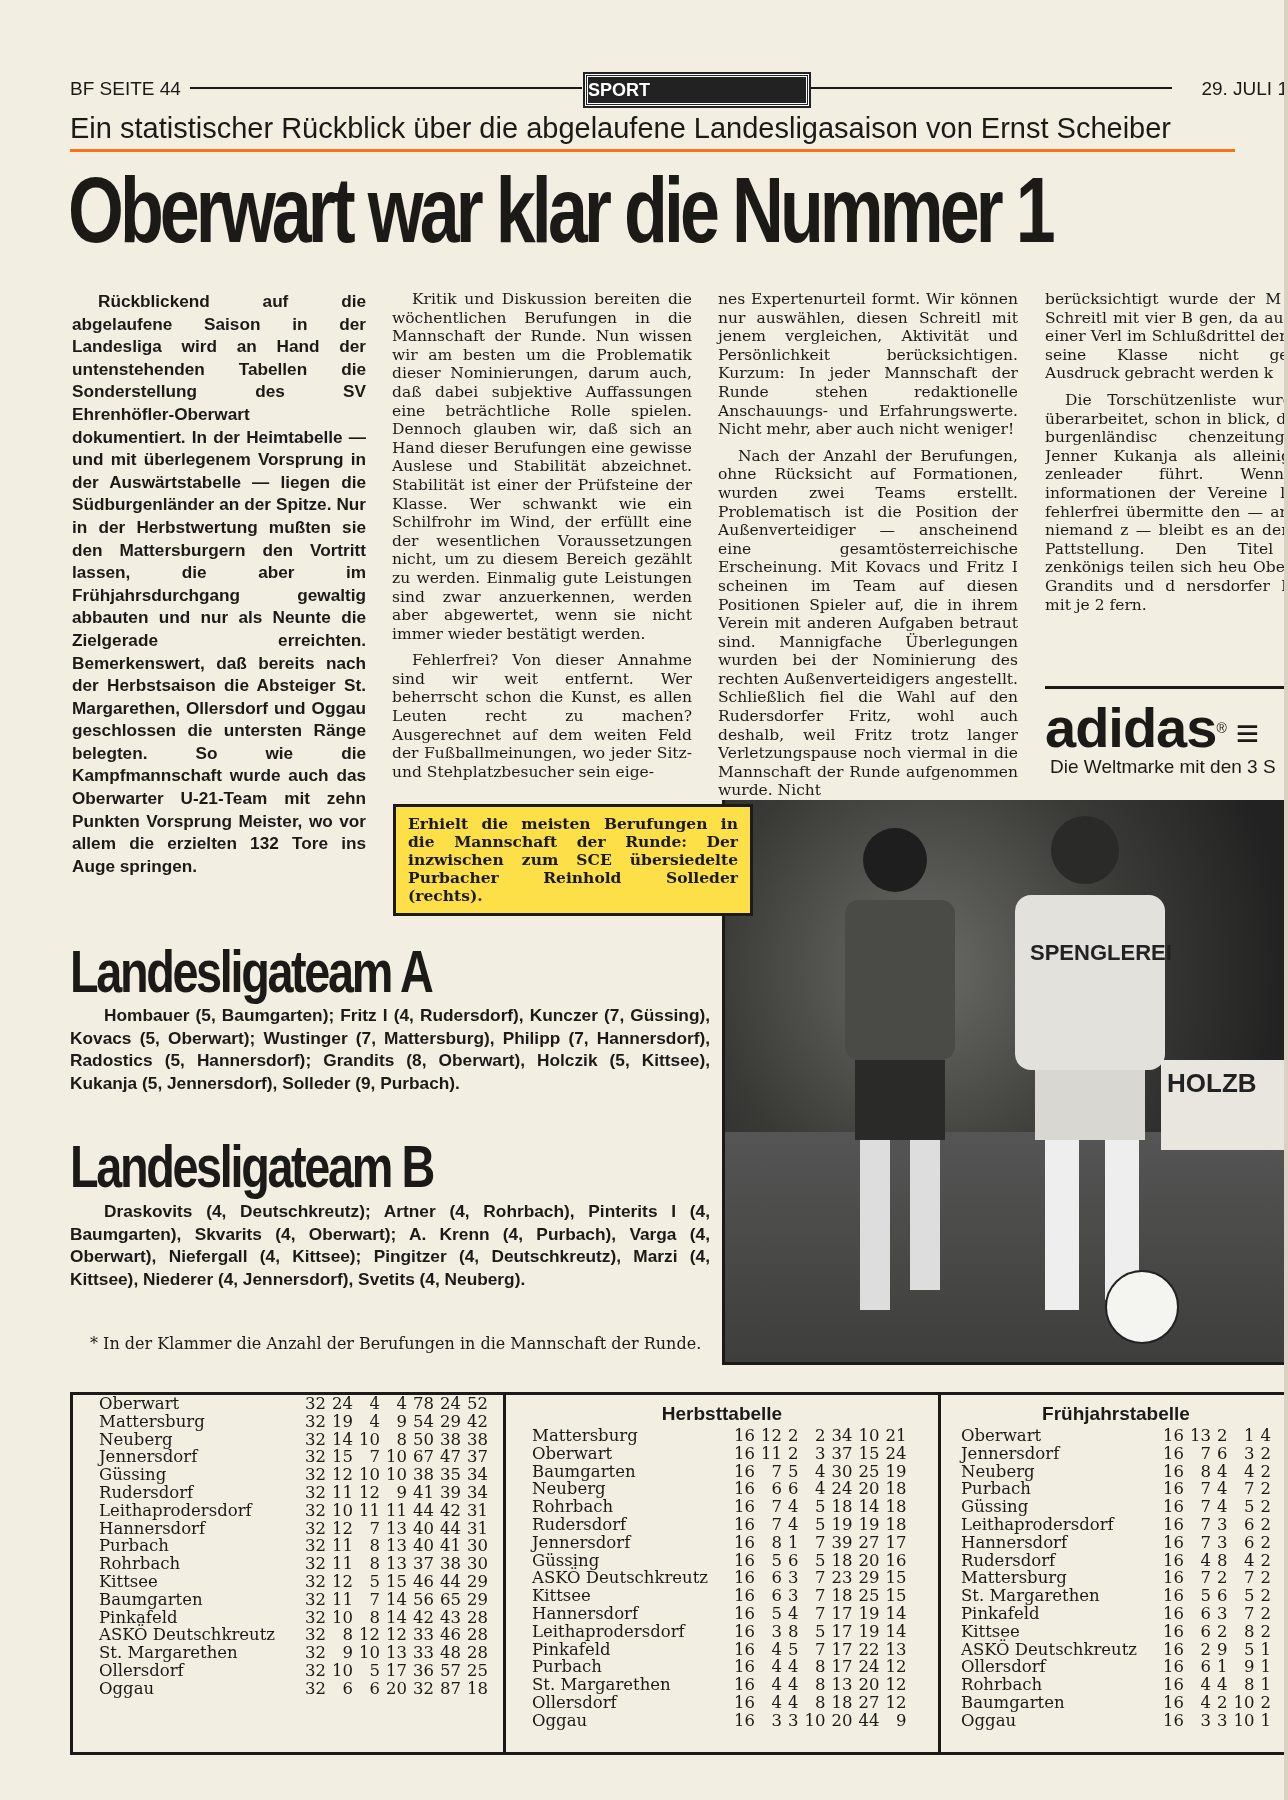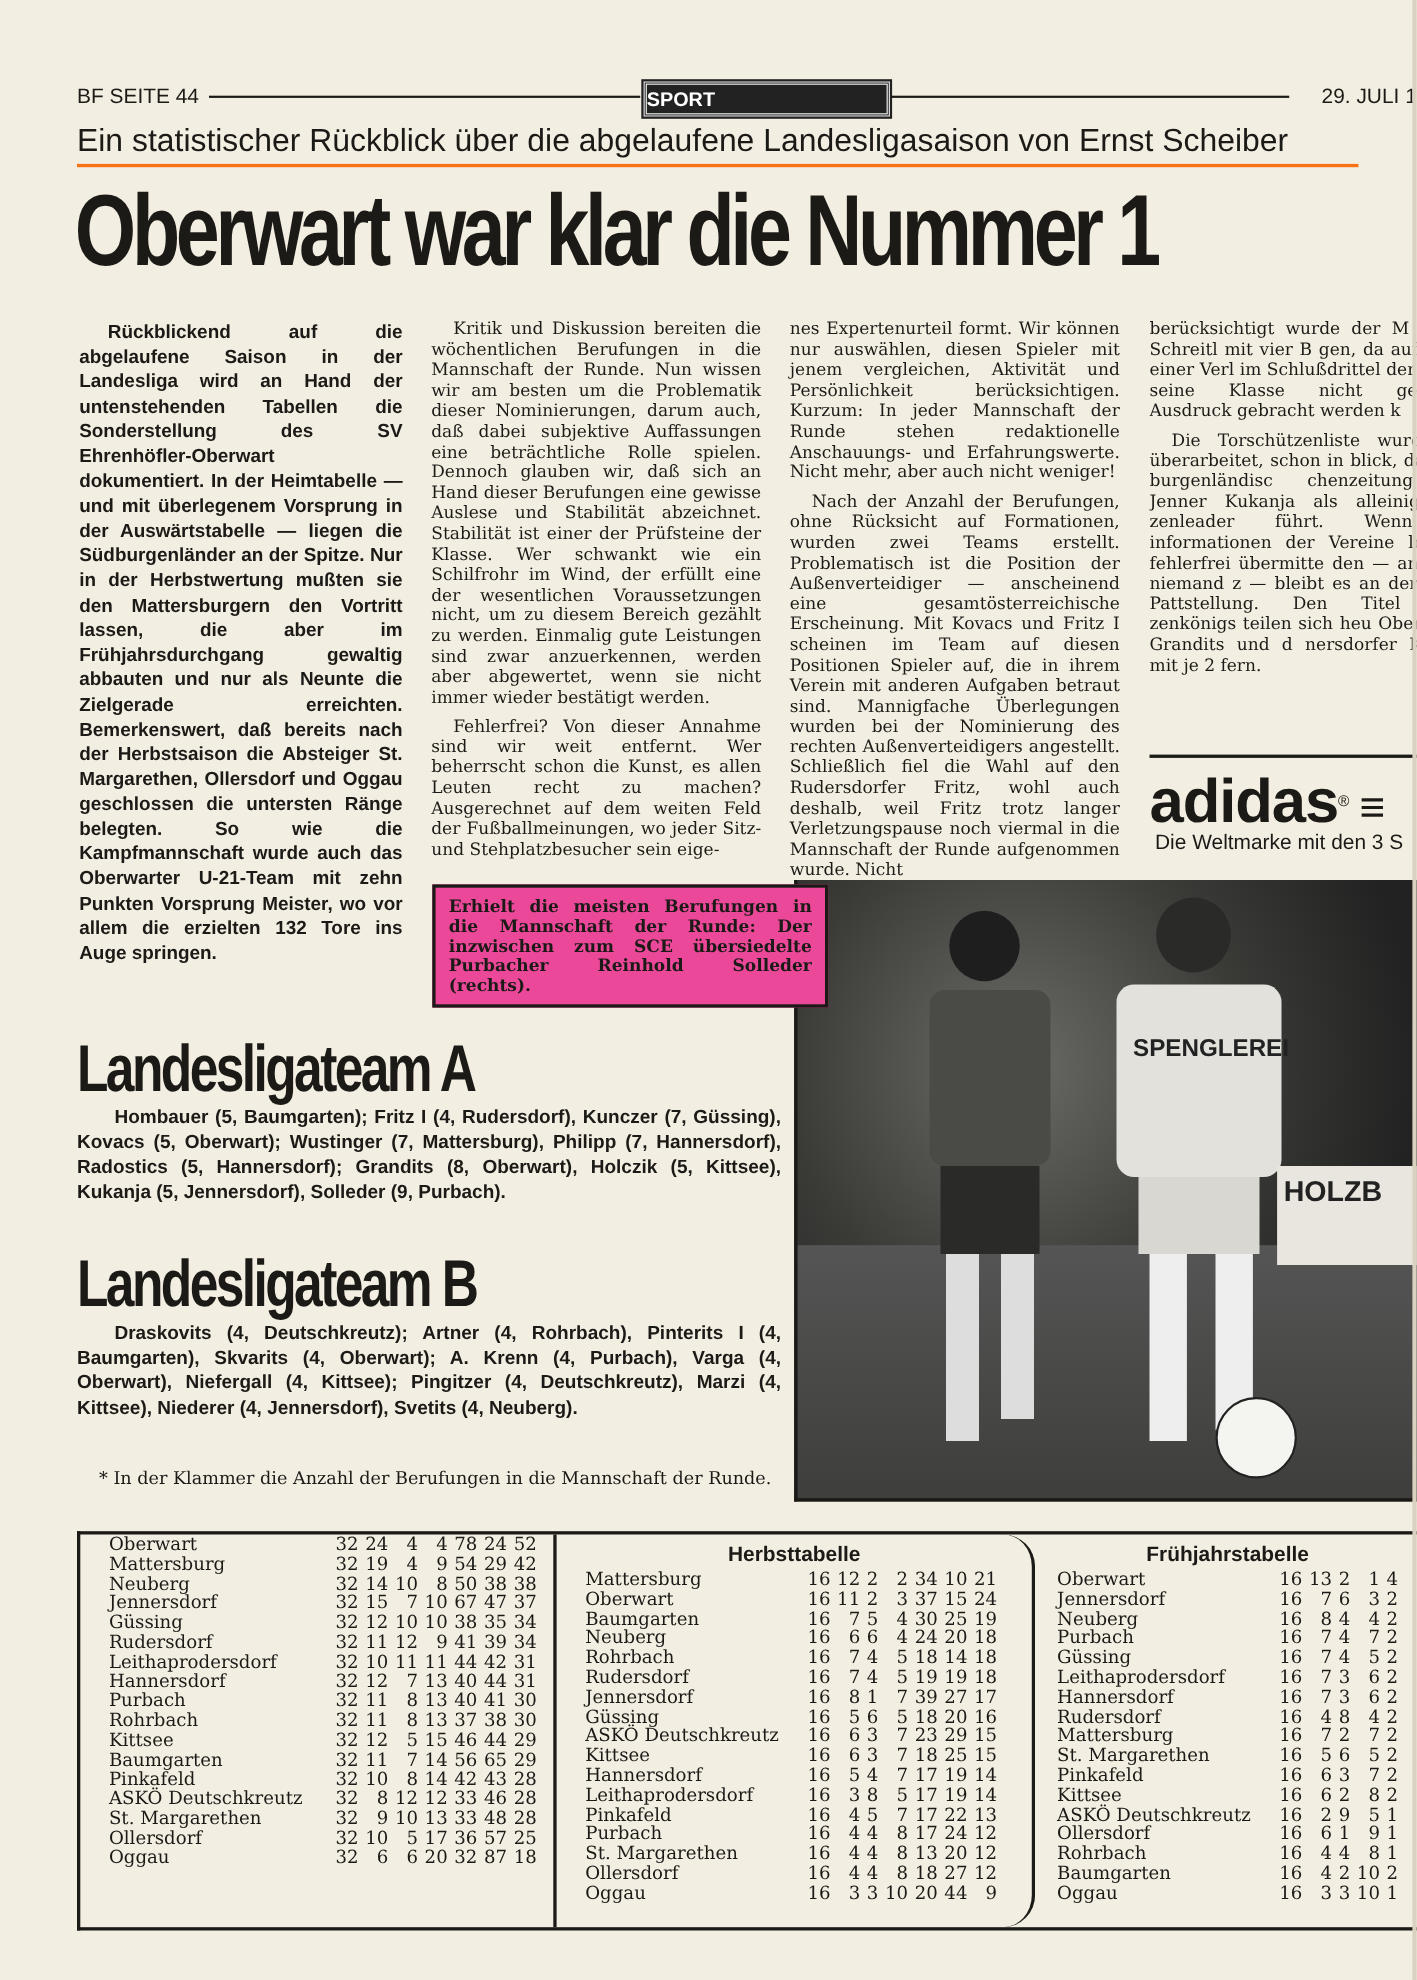--- a/index.html
+++ b/index.html
@@ -17,21 +17,21 @@
   .lead{left:72px;top:290px;width:294px;font-family:"Liberation Sans",sans-serif;font-weight:bold;font-size:17.2px;line-height:22.6px;text-align:justify;}
   .lead p{margin:0;text-indent:26px;}
   .c2{left:392px;top:290px;width:300px;}
   .c3{left:718px;top:290px;width:300px;}
   .c4{left:1045px;top:290px;width:243px;overflow:hidden;white-space:nowrap;text-align:left;}
   .c4 p{white-space:normal;width:300px;text-align:justify;}
   .adrule{left:1045px;top:686px;width:243px;height:3px;background:#1c1a17;}
   .adidas{left:1045px;top:700px;font-family:"Liberation Sans",sans-serif;font-weight:bold;font-size:56px;letter-spacing:-1px;line-height:56px;}
   .adidas sup{font-size:14px;font-weight:normal;vertical-align:top;}
   .adsub{left:1050px;top:756px;font-family:"Liberation Sans",sans-serif;font-size:19px;white-space:nowrap;}
-  .caption{left:393px;top:804px;width:330px;border:3px solid #1c1a17;padding:8px 12px;font-weight:bold;font-size:15.5px;line-height:18px;text-align:justify;background:#ec4899;}
+  .caption{left:393px;top:804px;width:330px;border:3px solid #1c1a17;padding:8px 12px;font-weight:bold;font-size:15.5px;line-height:18px;text-align:justify;background:#fde047;}
   .photo{left:722px;top:800px;width:566px;height:562px;background:
      radial-gradient(ellipse at 35% 30%,#6b6b66 0,#3a3a37 40%,#222 70%),#333;border-left:3px solid #1c1a17;border-bottom:3px solid #1c1a17;overflow:hidden;}
   .photo .grass{position:absolute;left:0;bottom:0;width:100%;height:230px;background:linear-gradient(#555 0,#3e3e3c 100%);}
   .photo .p1{position:absolute;left:70px;top:20px;width:190px;height:520px;}
   .photo .p2{position:absolute;left:240px;top:10px;width:240px;height:530px;}
   .photo .board{position:absolute;right:0;top:260px;width:130px;height:90px;background:#e8e6df;}
   .photo .board span{display:block;font-family:"Liberation Sans",sans-serif;font-weight:bold;font-size:26px;color:#222;padding:8px 6px;}
   .photo .ball{position:absolute;left:380px;top:470px;width:70px;height:70px;border-radius:50%;background:#f4f4f0;border:2px solid #222;}
   .teamhead{font-family:"Liberation Sans",sans-serif;font-weight:bold;font-size:60px;letter-spacing:-3px;transform:scaleX(0.78);transform-origin:left top;white-space:nowrap;line-height:64px;}
   .tA{left:70px;top:940px;}
@@ -41,21 +41,21 @@
   .ttA{left:70px;top:1004px;}
   .ttB{left:70px;top:1200px;}
   .footnote{left:70px;top:1334px;width:640px;font-size:16px;line-height:19px;}
   .tables{left:70px;top:1392px;width:1218px;height:357px;border:3px solid #1c1a17;border-right:none;}
   .tbl{position:absolute;top:0;height:357px;}
   .tbl h3{margin:8px 0 2px 0;text-align:center;font-family:"Liberation Sans",sans-serif;font-size:19px;font-weight:bold;}
   .tbl table{border-collapse:collapse;font-size:16.5px;line-height:17.8px;}
   .tbl td{padding:0;white-space:nowrap;}
   .tbl td.n{text-align:right;padding-left:6px;font-variant-numeric:tabular-nums;}
   .t1{left:0;width:430px;border-right:3px solid #1c1a17;}
-  .t2{left:433px;width:432px;border-right:3px solid #1c1a17;border-radius:29px;}
+  .t2{left:433px;width:432px;border-right:3px solid #1c1a17;}
   .t3{left:868px;width:350px;overflow:hidden;}
   .t1 table{margin-left:26px;} .t2 table{margin-left:26px;} .t3 table{margin-left:20px;}
   .t1 td.name{width:200px;} .t2 td.name{width:196px;} .t3 td.name{width:196px;}
   .edge{left:1284px;top:0;width:4px;height:1800px;background:#d9d2c0;}
 </style>
 </head>
 <body>
 
 <div class="abs topbar">
   <div class="abs pageno">BF SEITE 44</div>
@@ -69,21 +69,21 @@
 <div class="abs headline">Oberwart war klar die Nummer 1</div>
 
 <div class="abs lead">
   <p>Rückblickend auf die abgelaufene Saison in der Landesliga wird an Hand der untenstehenden Tabellen die Sonderstellung des SV Ehrenhöfler-Oberwart dokumentiert. In der Heimtabelle — und mit überlegenem Vorsprung in der Auswärtstabelle — liegen die Südburgenländer an der Spitze. Nur in der Herbstwertung mußten sie den Mattersburgern den Vortritt lassen, die aber im Frühjahrsdurchgang gewaltig abbauten und nur als Neunte die Zielgerade erreichten. Bemerkenswert, daß bereits nach der Herbstsaison die Absteiger St. Margarethen, Ollersdorf und Oggau geschlossen die untersten Ränge belegten. So wie die Kampfmannschaft wurde auch das Oberwarter U-21-Team mit zehn Punkten Vorsprung Meister, wo vor allem die erzielten 132 Tore ins Auge springen.</p>
 </div>
 <div class="abs col c2">
   <p>Kritik und Diskussion bereiten die wöchentlichen Berufungen in die Mannschaft der Runde. Nun wissen wir am besten um die Problematik dieser Nominierungen, darum auch, daß dabei subjektive Auffassungen eine beträchtliche Rolle spielen. Dennoch glauben wir, daß sich an Hand dieser Berufungen eine gewisse Auslese und Stabilität abzeichnet. Stabilität ist einer der Prüfsteine der Klasse. Wer schwankt wie ein Schilfrohr im Wind, der erfüllt eine der wesentlichen Voraussetzungen nicht, um zu diesem Bereich gezählt zu werden. Einmalig gute Leistungen sind zwar anzuerkennen, werden aber abgewertet, wenn sie nicht immer wieder bestätigt werden.</p>
   <p>Fehlerfrei? Von dieser Annahme sind wir weit entfernt. Wer beherrscht schon die Kunst, es allen Leuten recht zu machen? Ausgerechnet auf dem weiten Feld der Fußballmeinungen, wo jeder Sitz- und Stehplatzbesucher sein eige-</p>
 </div>
 <div class="abs col c3">
-  <p style="text-indent:0">nes Expertenurteil formt. Wir können nur auswählen, diesen Spieler mit jenem vergleichen, Aktivität und Persönlichkeit berücksichtigen. Kurzum: In jeder Mannschaft der Runde stehen redaktionelle Anschauungs- und Erfahrungswerte. Nicht mehr, aber auch nicht weniger!</p>
+  <p style="text-indent:0">nes Expertenurteil formt. Wir können nur auswählen, diesen Schreitl mit jenem vergleichen, Aktivität und Persönlichkeit berücksichtigen. Kurzum: In jeder Mannschaft der Runde stehen redaktionelle Anschauungs- und Erfahrungswerte. Nicht mehr, aber auch nicht weniger!</p>
   <p>Nach der Anzahl der Berufungen, ohne Rücksicht auf Formationen, wurden zwei Teams erstellt. Problematisch ist die Position der Außenverteidiger — anscheinend eine gesamtösterreichische Erscheinung. Mit Kovacs und Fritz I scheinen im Team auf diesen Positionen Spieler auf, die in ihrem Verein mit anderen Aufgaben betraut sind. Mannigfache Überlegungen wurden bei der Nominierung des rechten Außenverteidigers angestellt. Schließlich fiel die Wahl auf den Rudersdorfer Fritz, wohl auch deshalb, weil Fritz trotz langer Verletzungspause noch viermal in die Mannschaft der Runde aufgenommen wurde. Nicht</p>
 </div>
 <div class="abs col c4">
   <p style="text-indent:0">berücksichtigt wurde der M burger Schreitl mit vier B gen, da auf Grund einer Verl im Schlußdrittel der Meiste seine Klasse nicht gebühren Ausdruck gebracht werden k</p>
   <p>Die Torschützenliste wurd mals überarbeitet, schon in blick, daß eine burgenländisc chenzeitung den Jenner Kukanja als alleinigen To zenleader führt. Wenn die informationen der Vereine los und fehlerfrei übermitte den — an denen niemand z — bleibt es an der Spitze Pattstellung. Den Titel eines zenkönigs teilen sich heu Oberwarter Grandits und d nersdorfer Kukanja mit je 2 fern.</p>
 </div>
 
 <div class="abs adrule"></div>
 <div class="abs adidas"><span>adidas</span><sup>®</sup><span style="font-size:40px;"> ≡</span></div>
 <div class="abs adsub">Die Weltmarke mit den 3 S</div>

